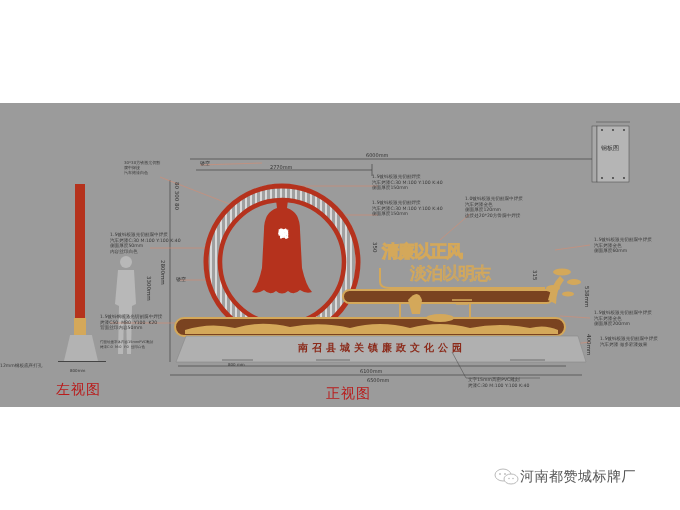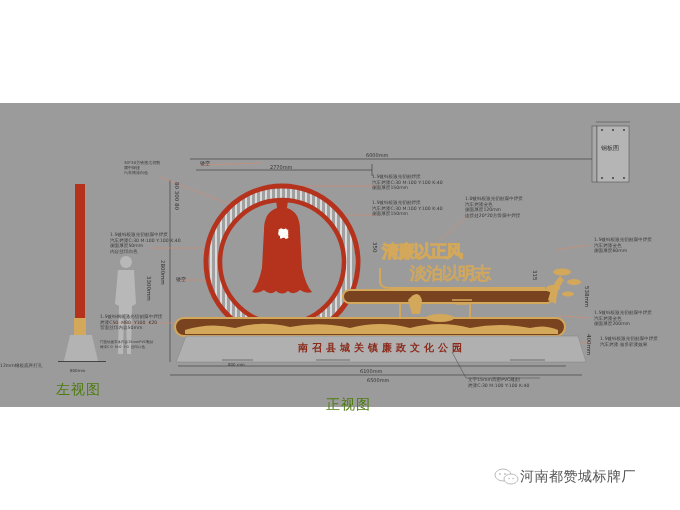--- a/index.html
+++ b/index.html
@@ -2,21 +2,21 @@
 <html><head>
 <meta charset="utf-8">
 <style>
   html,body{margin:0;padding:0;background:#ffffff;}
   body{width:680px;height:510px;position:relative;overflow:hidden;font-family:"DejaVu Sans",sans-serif;}
   .panel{position:absolute;left:0;top:103px;width:680px;height:304px;background:#9b9b9b;}
   .abs{position:absolute;}
   .note{position:absolute;font-size:4.6px;line-height:5.6px;color:#3a3a3a;white-space:pre;}
   .dim{position:absolute;font-size:5px;color:#333;white-space:nowrap;}
   .vdim{position:absolute;font-size:5.5px;color:#333;writing-mode:vertical-rl;white-space:nowrap;}
-  .view-label{position:absolute;font-size:14px;color:#4d7c0f;letter-spacing:1px;}
+  .view-label{position:absolute;font-size:14px;color:#b91c1c;letter-spacing:1px;}
   .watermark{position:absolute;left:494px;top:468px;display:flex;align-items:flex-end;}
   .watermark-text{font-size:14px;color:#555;letter-spacing:0.5px;}
 </style>
 </head>
 <body>
 
 <div class="panel"></div>
 
 <div>
   <div class="abs" style="left:75px;top:184px;width:10px;height:134px;background:#b5321d;"></div>
@@ -197,21 +197,21 @@
 <div class="note" style="left:594px;top:310px;">1.5镀锌板激光切割腐中焊接
 汽车烤漆金色
 侧面厚度200mm</div>
 <div class="note" style="left:600px;top:336px;">1.5镀锌板激光切割腐中焊接
 汽车烤漆 做多彩漆效果</div>
 <div class="note" style="left:468px;top:377px;">文字15mm高密PVC雕刻
 烤漆C:30 M:100 Y:100 K:40</div>
 
 <div class="abs" style="left:601px;top:144px;font-size:6px;color:#333;">钢板图</div>
 
-<div class="view-label" style="left:326px;top:385px;margin-top:11px;">正视图</div>
+<div class="view-label" style="left:326px;top:385px;">正视图</div>
 
 <div class="watermark">
   <svg width="26" height="18" viewBox="0 0 26 18">
     <ellipse cx="9" cy="7" rx="8" ry="6" fill="none" stroke="#bbb" stroke-width="1"></ellipse>
     <ellipse cx="17" cy="11" rx="7" ry="5" fill="#fff" stroke="#bbb" stroke-width="1"></ellipse>
     <circle cx="6" cy="6" r="0.9" fill="#bbb"></circle>
       <circle cx="11" cy="6" r="0.9" fill="#bbb"></circle>
     <circle cx="15" cy="10.5" r="0.8" fill="#bbb"></circle>
       <circle cx="19" cy="10.5" r="0.8" fill="#bbb"></circle>
   </svg>

